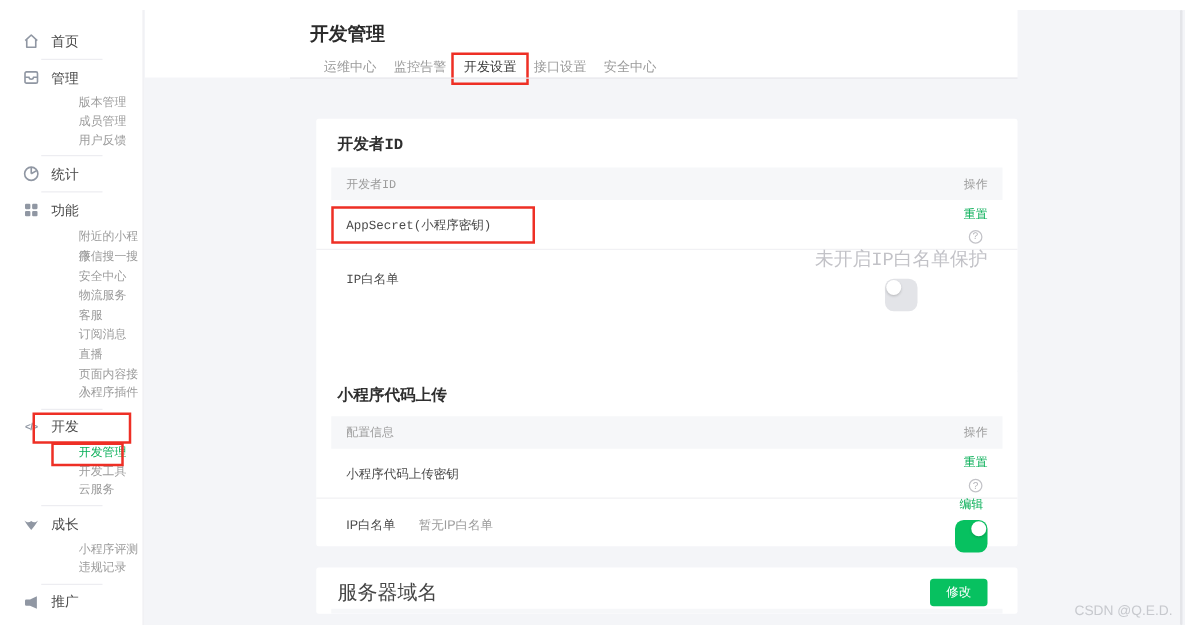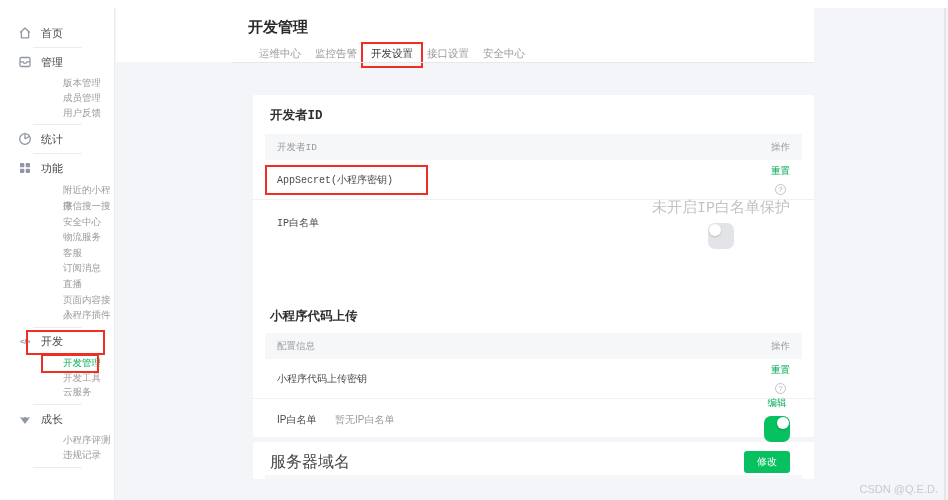--- a/index.html
+++ b/index.html
@@ -33,21 +33,21 @@
   .page-title { font-size:15px; font-weight:bold; color:#2b2b2b; padding:10px 0 0 132px; }
   .tabs { display:flex; gap:6px; margin:10px 0 0 139px; font-size:10.5px; color:#9b9b9b; }
   .tab { cursor:pointer; position:relative; padding:0 4px; }
   .tab.active { color:#3b3b3b; }
   .tab-underline { position:absolute; left:232px; top:62px; width:582px; height:1px; background:#e7e8eb; z-index:2; }
 
   
   .card { position:absolute; left:253px; width:561px; background:#fff; border-radius:2px; z-index:2; }
   .card1 { top:95px;  height:203px;font-family:Liberation Mono, monospace; }
   .card2 { top:296px; height:141px; }
-  .card3 { top:442px; height:37px; overflow:hidden; }
+  .card3 { top:454px; height:37px; overflow:hidden; }
 
   .card-title { font-size:12.5px; font-weight:bold; color:#2f2f2f; padding:12px 0 10px 17px; }
   .title-row { display:flex; align-items:baseline; gap:9px; padding:12px 24px 8px 17px; }
   .title-row .card-title-inline { font-size:12.5px; font-weight:bold; color:#2f2f2f; }
   .desc { font-size:9.5px; color:#9b9b9b; }
   .glink { color:#06ae56; font-size:9.5px; cursor:pointer; text-decoration:none; }
 
   .thead { margin:0 12px; height:26px; background:#f6f7f9; display:flex; align-items:center; padding:0 12px; font-size:9.5px; color:#9b9b9b; }
   .thead .op { margin-left:auto; }
 
@@ -166,20 +166,28 @@
           <path d="M1.5 4.3 C3.5 6.2 5.3 6.1 7 4.7 C8.7 6.1 10.5 6.2 12.5 4.3 C10.8 7.1 9 9.4 7 11.9 C5 9.4 3.2 7.1 1.5 4.3 Z" fill="#9097a3"></path>
         </svg>
     </span>
     <span class="slabel">成长</span>
   </div>
   <div class="ssub first">小程序评测</div>
   <div class="ssub">违规记录</div>
 
   <div class="sdiv"></div>
 
+  <div class="sgroup">
+    <span class="sicon">
+      <svg width="14" height="14" viewBox="0 0 14 14">
+          <path d="M11.5 2 L11.5 12 L6 9.5 H3 A1 1 0 0 1 2 8.5 V5.5 A1 1 0 0 1 3 4.5 H6 Z" fill="#9097a3"></path>
+        </svg>
+    </span>
+    <span class="slabel">推广</span>
+  </div>
 </aside>
 
 <header class="content-header">
   <h1 class="page-title">开发管理</h1>
   <nav class="tabs">
     <span class="tab">运维中心</span>
     <span class="tab">监控告警</span>
     <span class="tab active">
       <span class="ann-box ab-tab"></span>
       <span>开发设置</span>

